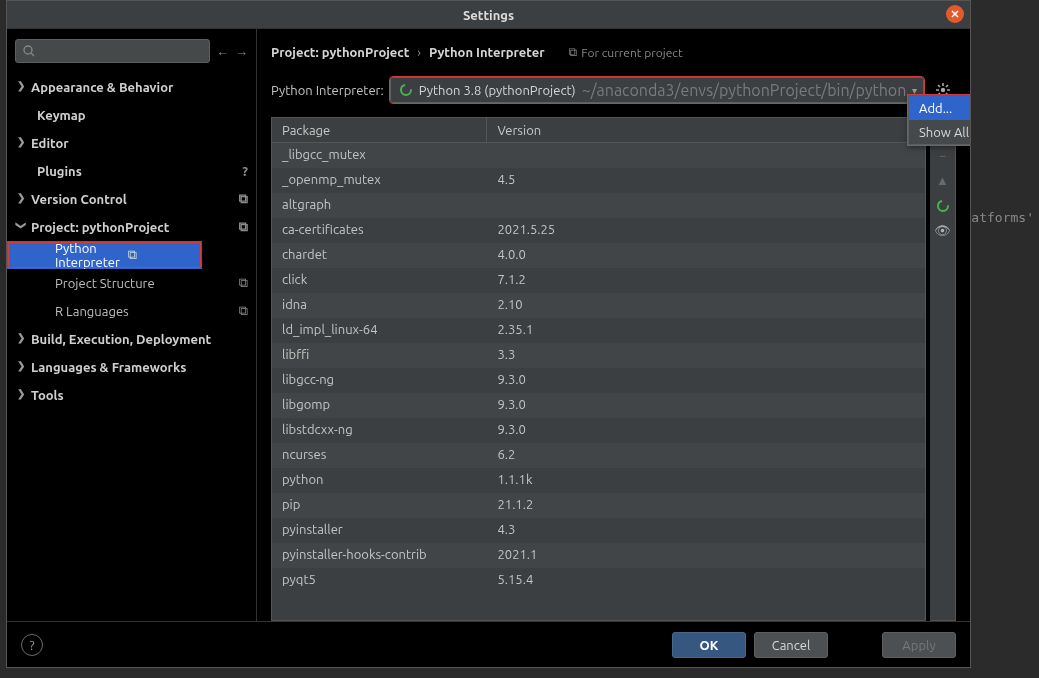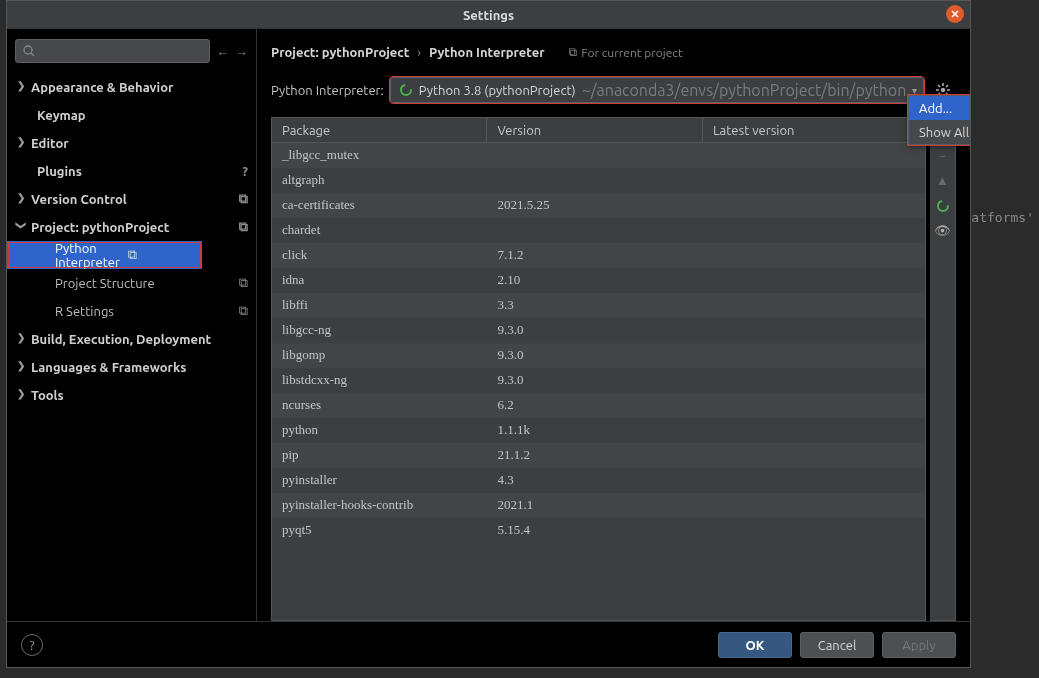--- a/index.html
+++ b/index.html
@@ -203,21 +203,20 @@
     flex:1;
     overflow-y:auto;
     background:#3c3f41;
     border:1px solid #555;
     scrollbar-width: thin;
   }
   .pkg-row {
     display:grid;
     grid-template-columns: 33% 33% 34%;
     height: 25px;
-    font-family: Liberation Serif, serif;
   }
   .pkg-row:nth-child(odd){ background:#414547; }
   .pkg-row .cell { padding: 4px 10px; color:#c4c4c4; overflow:hidden; white-space:nowrap;}
   .side-btns {
     width: 26px;
     display:flex;
     flex-direction:column;
     align-items:center;
     padding-top:0;
     background:#3c3f41;
@@ -249,21 +248,21 @@
     min-width:74px; height:26px;
     background:#4c5052;
     border:1px solid #5e6060;
     border-radius:3px;
     color:#d6d6d6;
     display:flex;align-items:center;justify-content:center;
     cursor:pointer;
     padding: 0 10px;
   }
   .btn.primary { background:#365880; border-color:#4a688a; color:#fff; font-weight:bold;}
-  .btn.disabled { color:#777; }
+  .btn.disabled { color:#777;margin-left:46px; }
   .pkg-body::-webkit-scrollbar{width:10px;}
   .pkg-body::-webkit-scrollbar-thumb{background:#5a5a5a;border-radius:5px;}
   .pkg-body::-webkit-scrollbar-track{background:#3c3f41;}
 </style>
 </head>
 <body>
 
 <div class="bg-text">platforms'</div>
 
 <div class="dialog">
@@ -319,21 +318,21 @@
           </div>
         <div class="nav-item sub selected highlight-box">
             <span>Python Interpreter</span>
             <span class="badge" style="color:#cdd;">⧉</span>
           </div>
         <div class="nav-item sub">
             <span>Project Structure</span>
             <span class="badge">⧉</span>
           </div>
         <div class="nav-item sub">
-            <span>R Settings</span>
+            <span>R Languages</span>
             <span class="badge">⧉</span>
           </div>
         <div class="nav-item">
             <span class="chev">❯</span>
             <span>Build, Execution, Deployment</span>
           </div>
         <div class="nav-item">
             <span class="chev">❯</span>
             <span>Languages &amp; Frameworks</span>
           </div>
@@ -379,48 +378,58 @@
           <div class="menu-item selected">Add...</div>
           <div class="menu-item">Show All...</div>
         </div>
       </div>
 
       <div class="pkg-area">
         <div class="pkg-table-wrap">
           <div class="pkg-header">
             <div class="hcell">Package</div>
             <div class="hcell">Version</div>
-            <div class="hcell">Latest version</div>
           </div>
           <div class="pkg-body" id="pkg-body">
               <div class="pkg-row">
                 <div class="cell">_libgcc_mutex</div>
+                <div class="cell"></div>
+              </div>
+              <div class="pkg-row">
+                <div class="cell">_openmp_mutex</div>
+                <div class="cell">4.5</div>
                 <div class="cell"></div>
               </div>
               <div class="pkg-row">
                 <div class="cell">altgraph</div>
                 <div class="cell"></div>
               </div>
               <div class="pkg-row">
                 <div class="cell">ca-certificates</div>
                 <div class="cell">2021.5.25</div>
                 <div class="cell"></div>
               </div>
               <div class="pkg-row">
                 <div class="cell">chardet</div>
+                <div class="cell">4.0.0</div>
                 <div class="cell"></div>
               </div>
               <div class="pkg-row">
                 <div class="cell">click</div>
                 <div class="cell">7.1.2</div>
                 <div class="cell"></div>
               </div>
               <div class="pkg-row">
                 <div class="cell">idna</div>
                 <div class="cell">2.10</div>
+                <div class="cell"></div>
+              </div>
+              <div class="pkg-row">
+                <div class="cell">ld_impl_linux-64</div>
+                <div class="cell">2.35.1</div>
                 <div class="cell"></div>
               </div>
               <div class="pkg-row">
                 <div class="cell">libffi</div>
                 <div class="cell">3.3</div>
                 <div class="cell"></div>
               </div>
               <div class="pkg-row">
                 <div class="cell">libgcc-ng</div>
                 <div class="cell">9.3.0</div>

